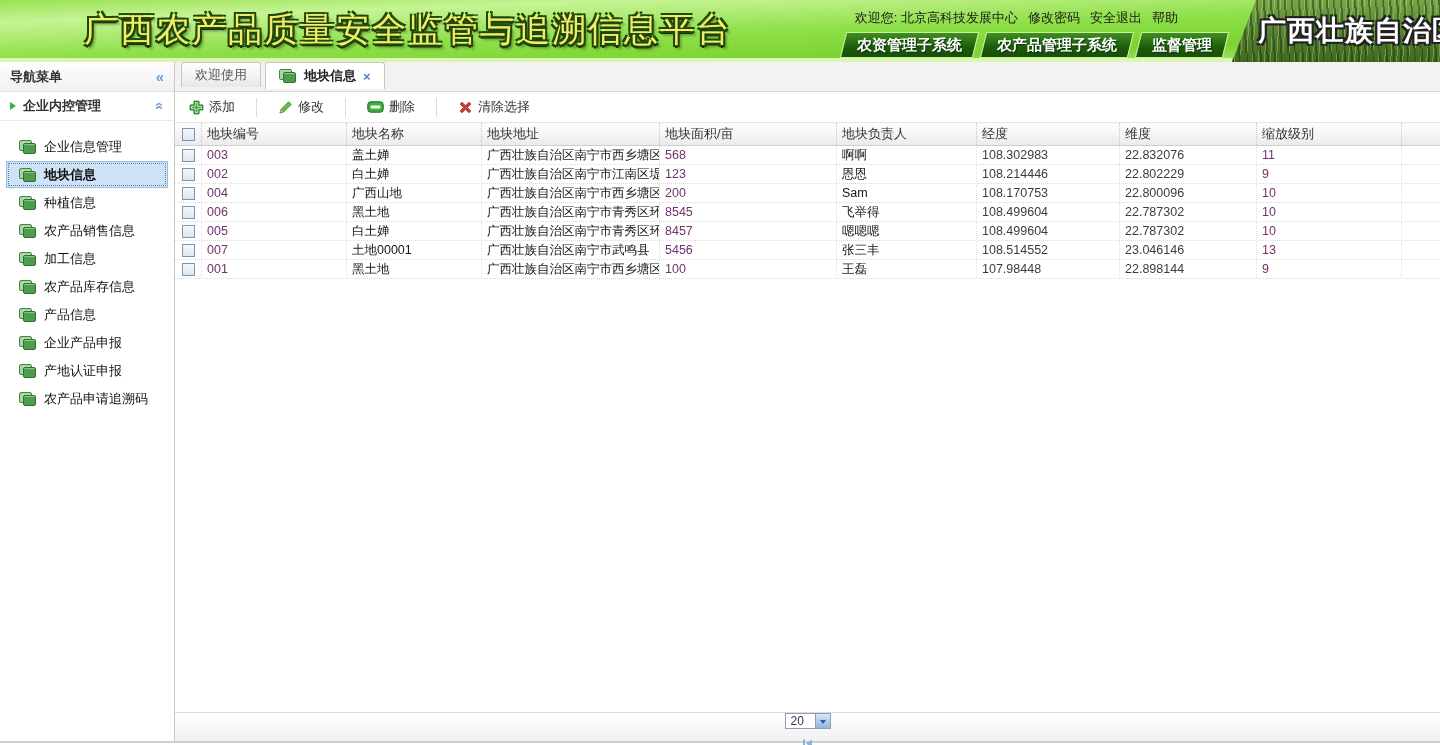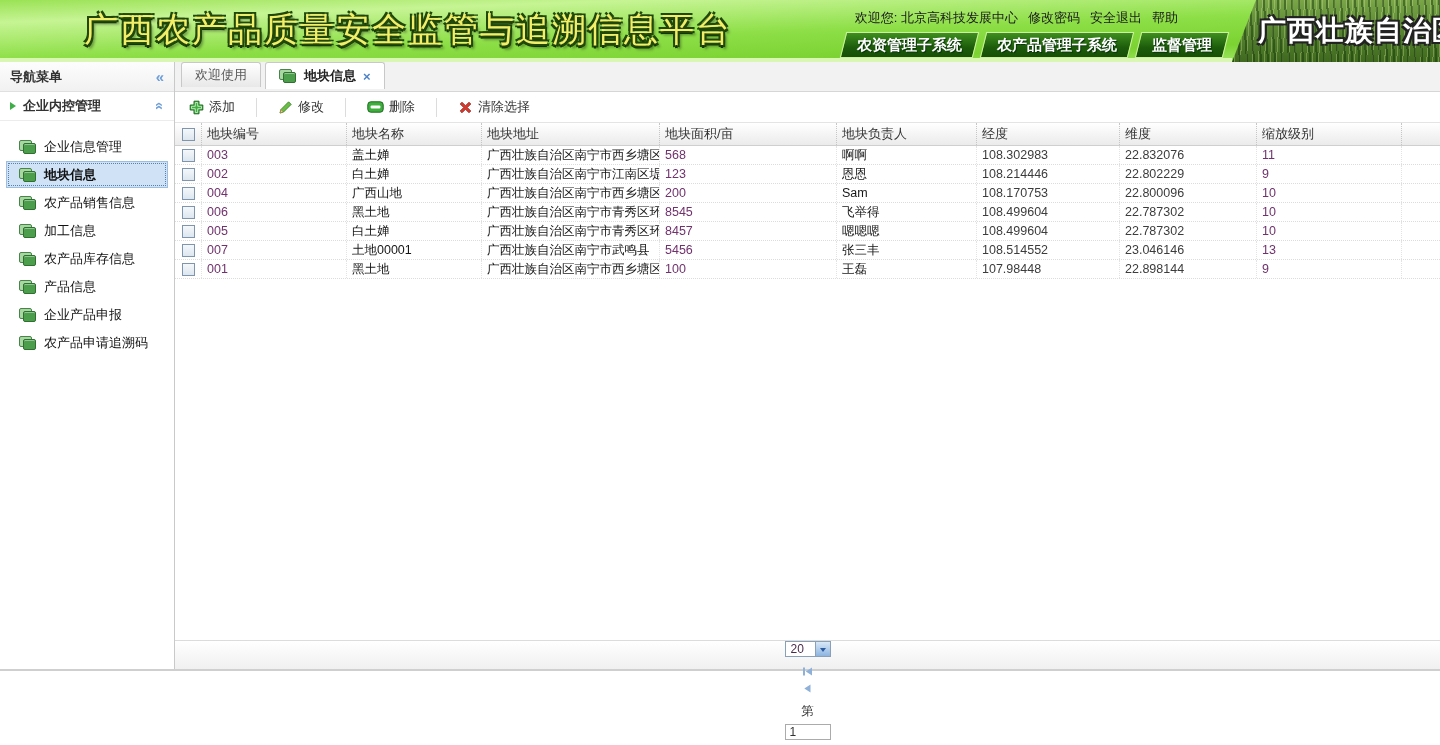--- a/index.html
+++ b/index.html
@@ -25,21 +25,21 @@
     clip-path:polygon(24px 0, 100% 0, 100% 100%, 0 100%);
     background:
       repeating-linear-gradient(86deg, rgba(16,48,8,.45) 0 2px, transparent 2px 7px),
       repeating-linear-gradient(94deg, rgba(225,238,170,.30) 0 1px, transparent 1px 6px),
       linear-gradient(180deg,#7aa648,#558130 55%,#3f6a1e); overflow:hidden; }
   .wheat-text { display:block; line-height:62px; padding-left:26px; font-size:28px; font-weight:bold;
     color:#fff; letter-spacing:1px; white-space:nowrap;
     text-shadow:-2px -2px 0 #222, 2px -2px 0 #222, -2px 2px 0 #222, 2px 2px 0 #222; }
 
   
-  .app-body { display:flex; height:609px; border-bottom:2px solid #cfcfcf; }
+  .app-body { display:flex; height:681px; border-bottom:2px solid #cfcfcf; }
 
   
   .sidebar { width:175px; min-width:175px; background:#fff; border-right:1px solid #c9c9c9;
     display:flex; flex-direction:column; }
   .nav-header { height:30px; display:flex; align-items:center; padding:0 10px; font-size:13px; font-weight:bold;
     color:#333; background:linear-gradient(#fdfdfd,#f1f1f1); border-bottom:1px solid #e0e0e0; }
   .collapse-ic { margin-left:auto; color:#6f9fd8; font-size:15px; font-weight:bold; cursor:pointer; }
   .nav-group { height:29px; display:flex; align-items:center; padding:0 10px; font-size:13px; font-weight:bold;
     color:#333; border-bottom:1px solid #ececec; cursor:pointer; }
   .tri { width:0; height:0; border-left:6px solid #3fae49; border-top:4px solid transparent;
@@ -147,37 +147,45 @@
         <div class="nav-item">
           <span class="folder-ic"></span>
           <span class="nav-label">企业信息管理</span>
         </div>
         <div class="nav-item active">
           <span class="folder-ic"></span>
           <span class="nav-label">地块信息</span>
         </div>
         <div class="nav-item">
           <span class="folder-ic"></span>
+          <span class="nav-label">种植信息</span>
+        </div>
+        <div class="nav-item">
+          <span class="folder-ic"></span>
           <span class="nav-label">农产品销售信息</span>
         </div>
         <div class="nav-item">
           <span class="folder-ic"></span>
           <span class="nav-label">加工信息</span>
         </div>
         <div class="nav-item">
           <span class="folder-ic"></span>
           <span class="nav-label">农产品库存信息</span>
         </div>
         <div class="nav-item">
           <span class="folder-ic"></span>
           <span class="nav-label">产品信息</span>
         </div>
         <div class="nav-item">
           <span class="folder-ic"></span>
           <span class="nav-label">企业产品申报</span>
+        </div>
+        <div class="nav-item">
+          <span class="folder-ic"></span>
+          <span class="nav-label">产地认证申报</span>
         </div>
         <div class="nav-item">
           <span class="folder-ic"></span>
           <span class="nav-label">农产品申请追溯码</span>
         </div>
       </div>
   </div>
 
   <div class="main">
     <div class="tabstrip" id="tabstrip">

